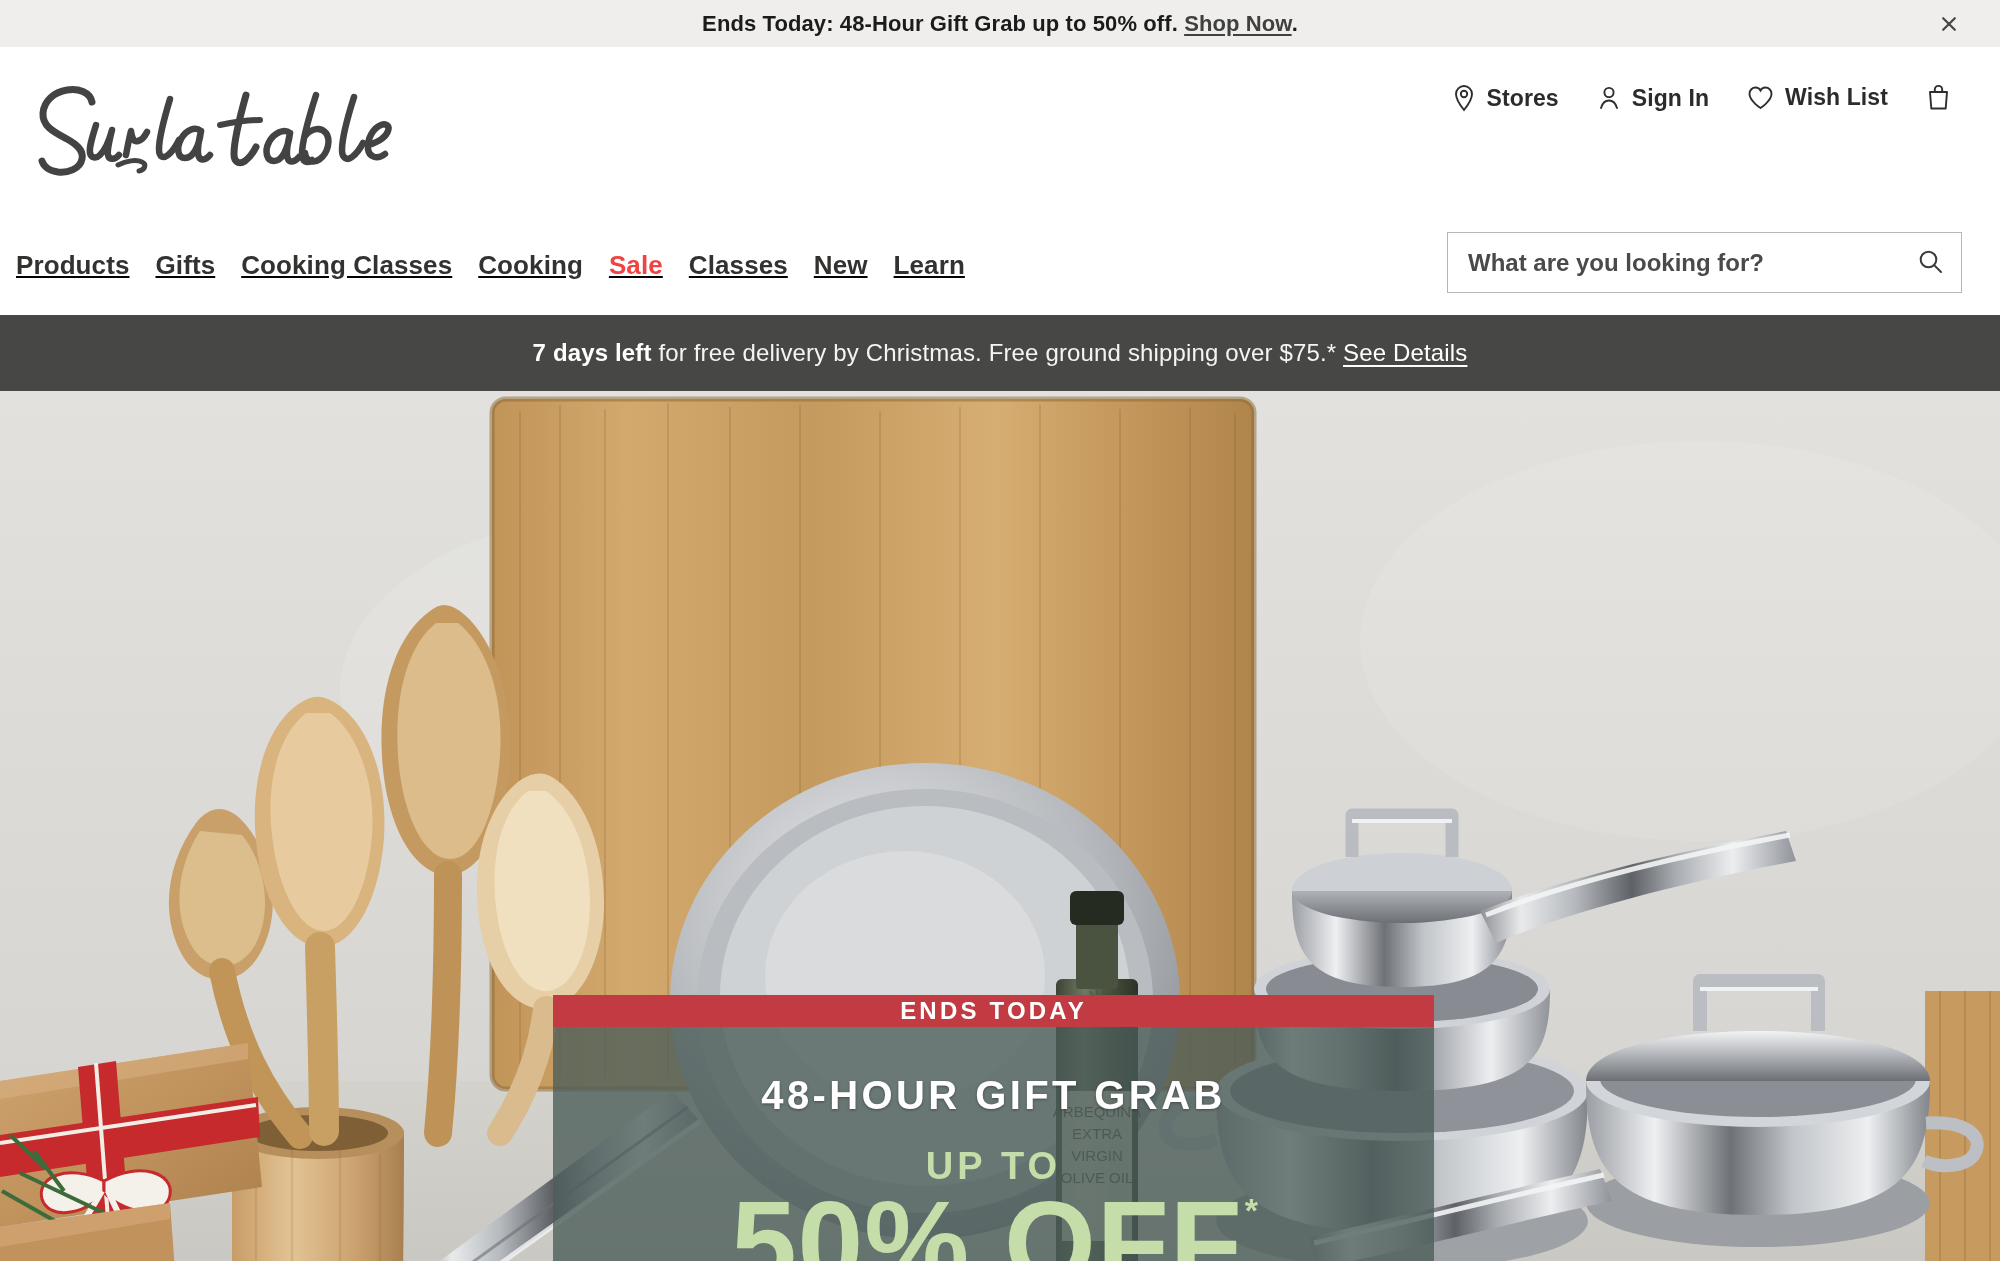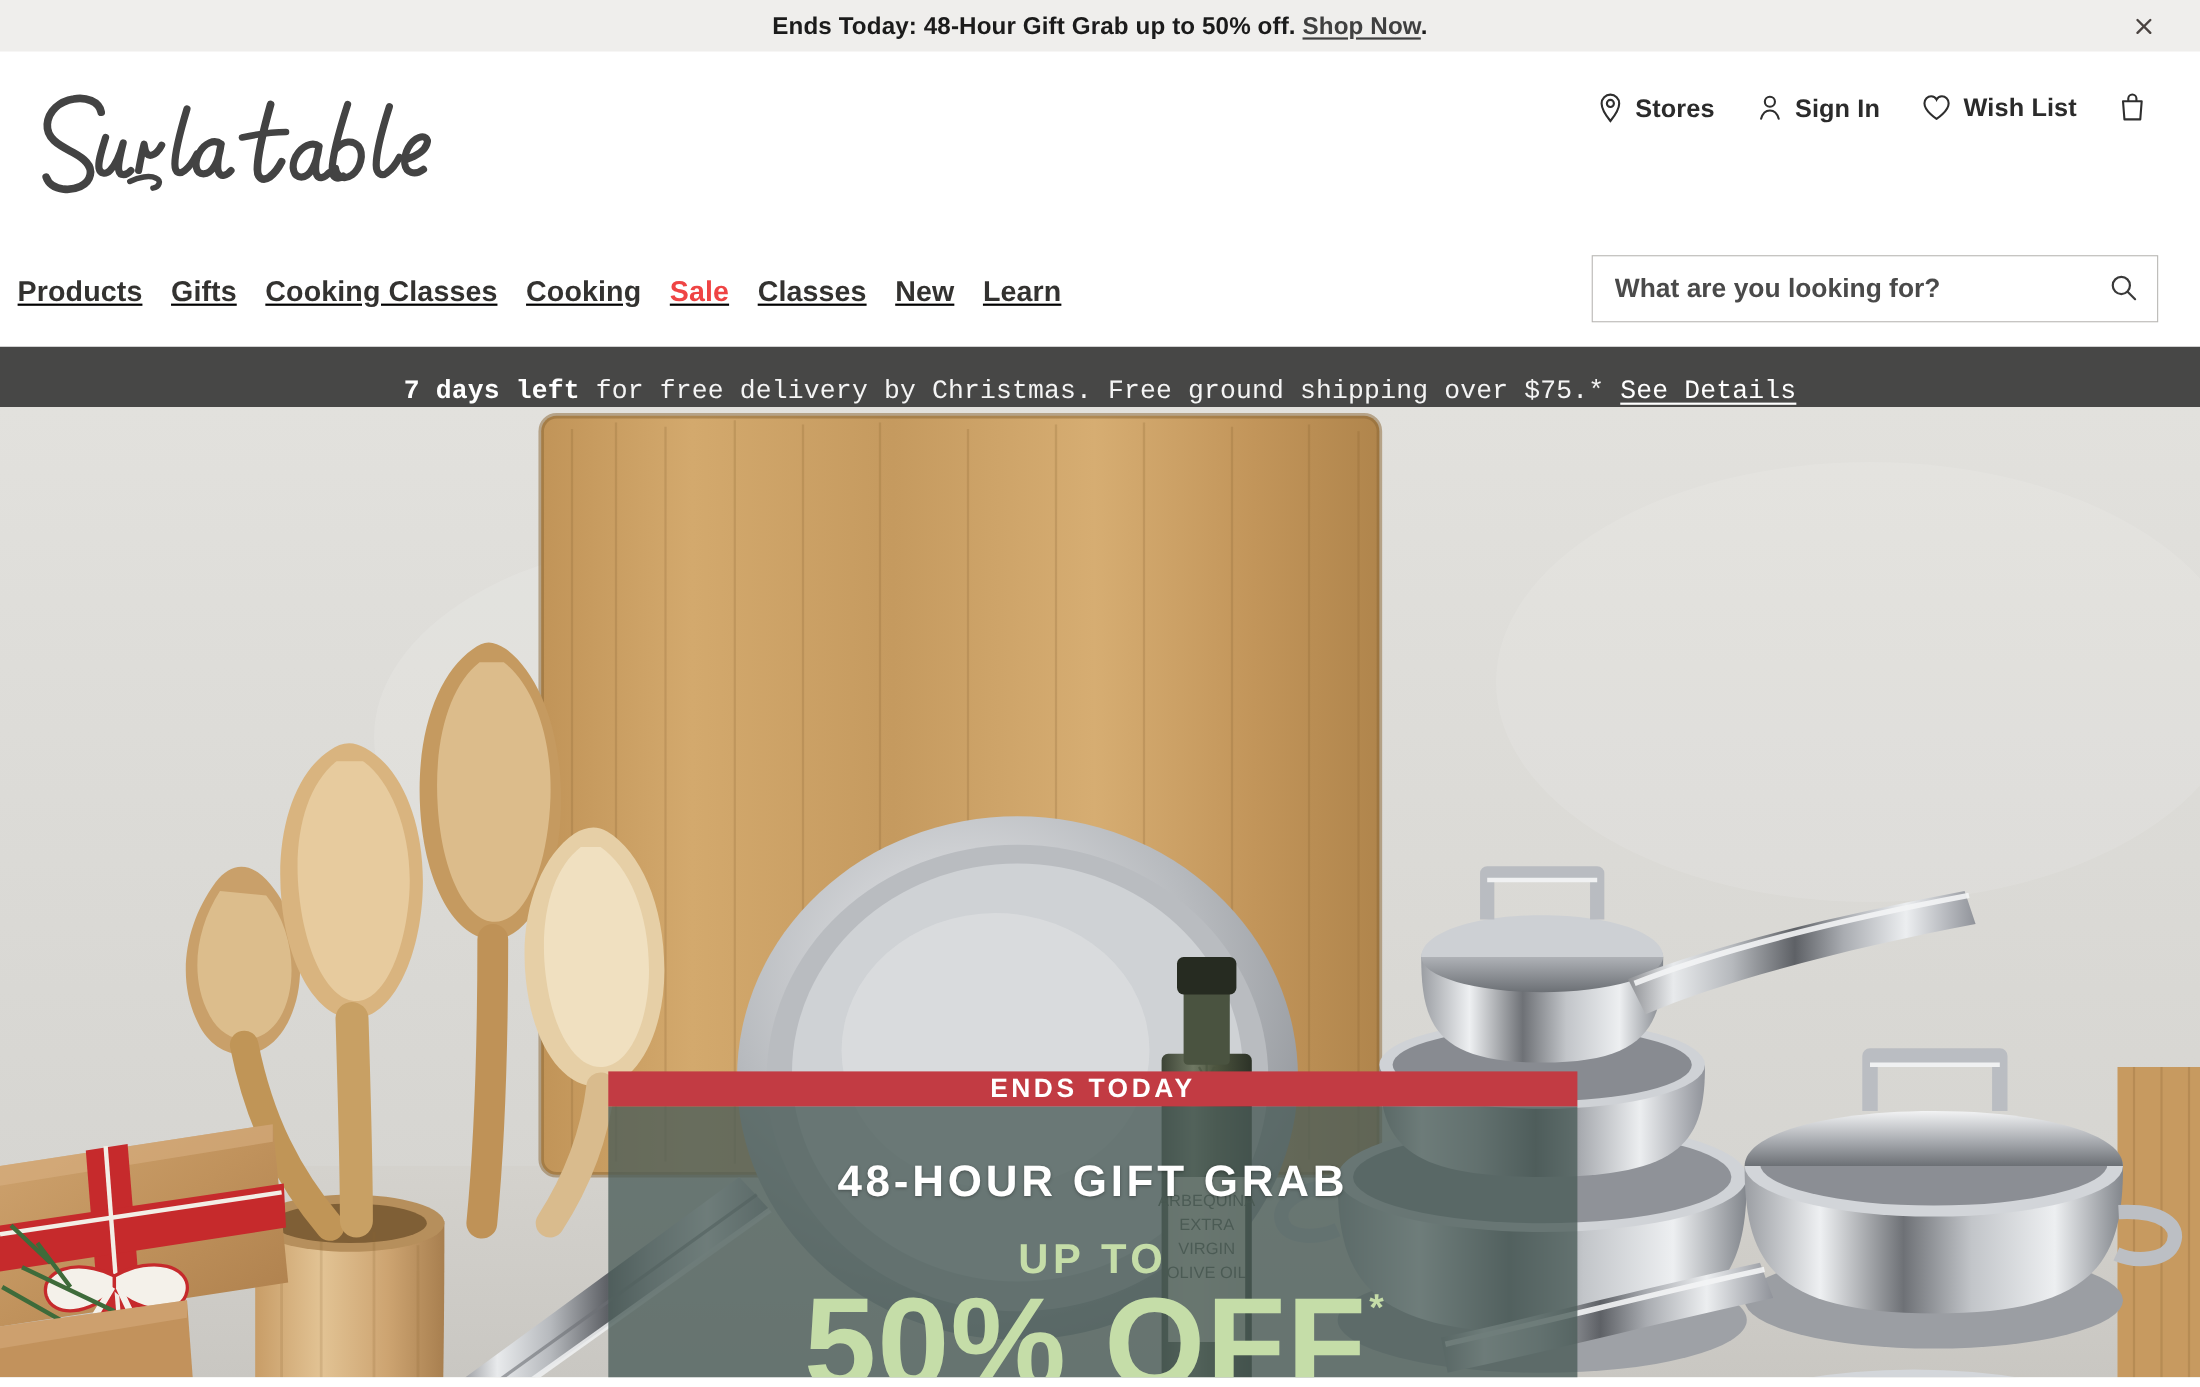--- a/index.html
+++ b/index.html
@@ -124,26 +124,25 @@
     width: 62px; height: 100%;
     background: transparent;
     border: 0;
     cursor: pointer;
     display: flex; align-items: center; justify-content: center;
     color: #3a3a3a;
   }
 
   
   .ship-banner {
-    height: 55px;
+    height: 76px;
     background: #474746;
     display: flex;
-    align-items: flex-end;
+    align-items: center;
     justify-content: center;
-    font-family: Liberation Mono, monospace;
   }
   .ship-text {
     font-size: 24px;
     color: #f4f4f4;
     letter-spacing: .15px;
     white-space: nowrap;
   }
   .ship-text .bold { font-weight: 700; color: #ffffff; }
   .ship-text .details-link {
     text-decoration: underline;

